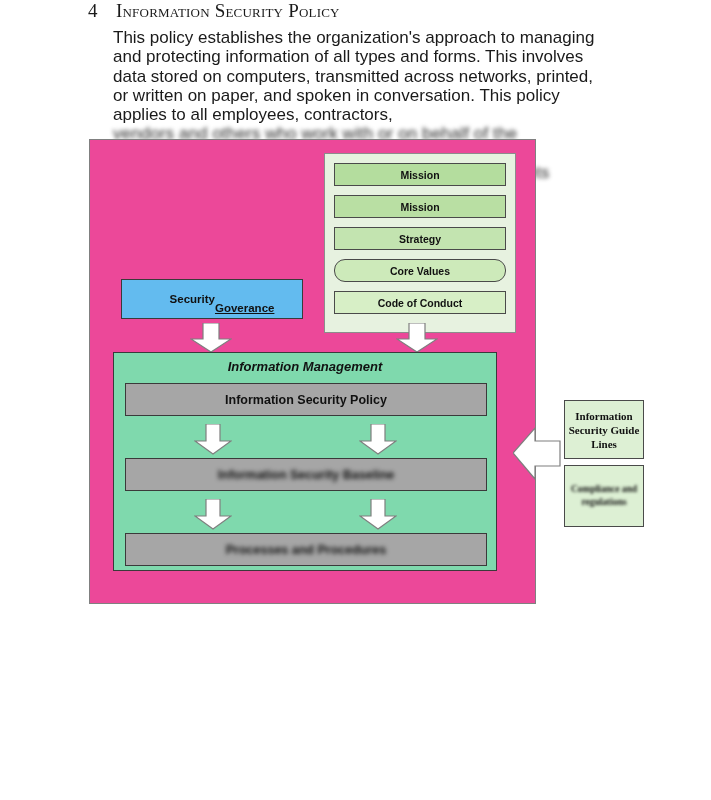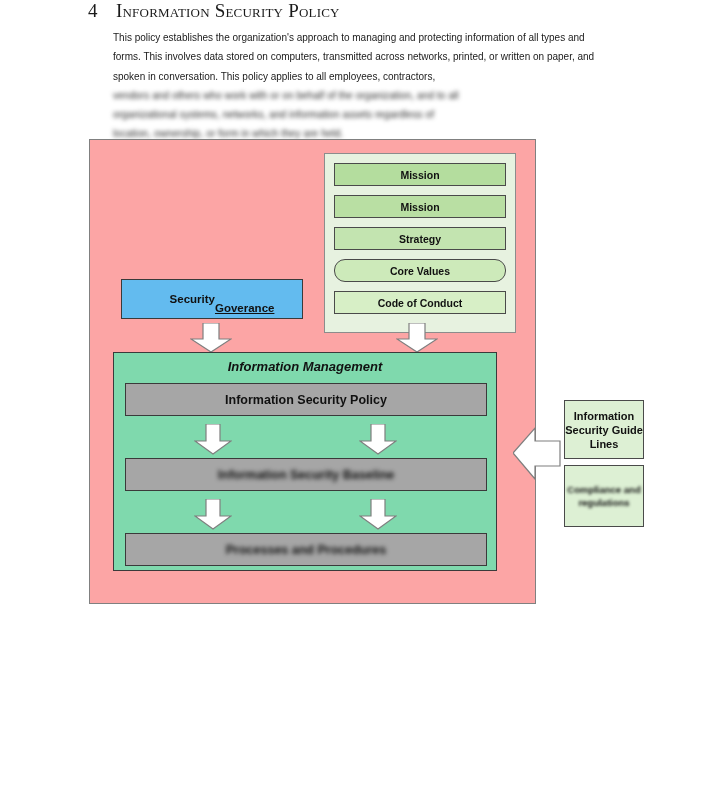--- a/index.html
+++ b/index.html
@@ -40,40 +40,40 @@
     letter-spacing: 0.2px;
   }
 
   
   .para {
     position: absolute;
     left: 113px;
     top: 28px;
     width: 497px;
     font-family: "Liberation Sans", sans-serif;
-    font-size: 10px;
+    font-size: 17px;
     line-height: 19.3px;
     color: #1a1a1a;
     text-align: left;
   }
   .para .blur {
     filter: blur(2.1px);
     color: #2a2a2a;
     display: block;
     letter-spacing: 0.1px;
   }
 
   
   .diagram {
     position: absolute;
     left: 89px;
     top: 139px;
     width: 447px;
     height: 465px;
-    background: #fca5a5;
+    background: #ec4899;
     border: 1px solid #808080;
     box-sizing: border-box;
   }
 
   
   .mvs-group {
     position: absolute;
     left: 234px;
     top: 13px;
     width: 192px;
@@ -163,20 +163,21 @@
     border: 1px solid #4a4a4a;
     box-sizing: border-box;
     display: flex;
     align-items: center;
     justify-content: center;
     text-align: center;
     font-size: 11px;
     font-weight: bold;
     color: #111;
     line-height: 14px;
+    font-family: Liberation Serif, serif;
   }
   #guidelines-box {
     left: 564px;
     top: 400px;
     width: 80px;
     height: 59px;
   }
   #compliance-box {
     left: 564px;
     top: 465px;

